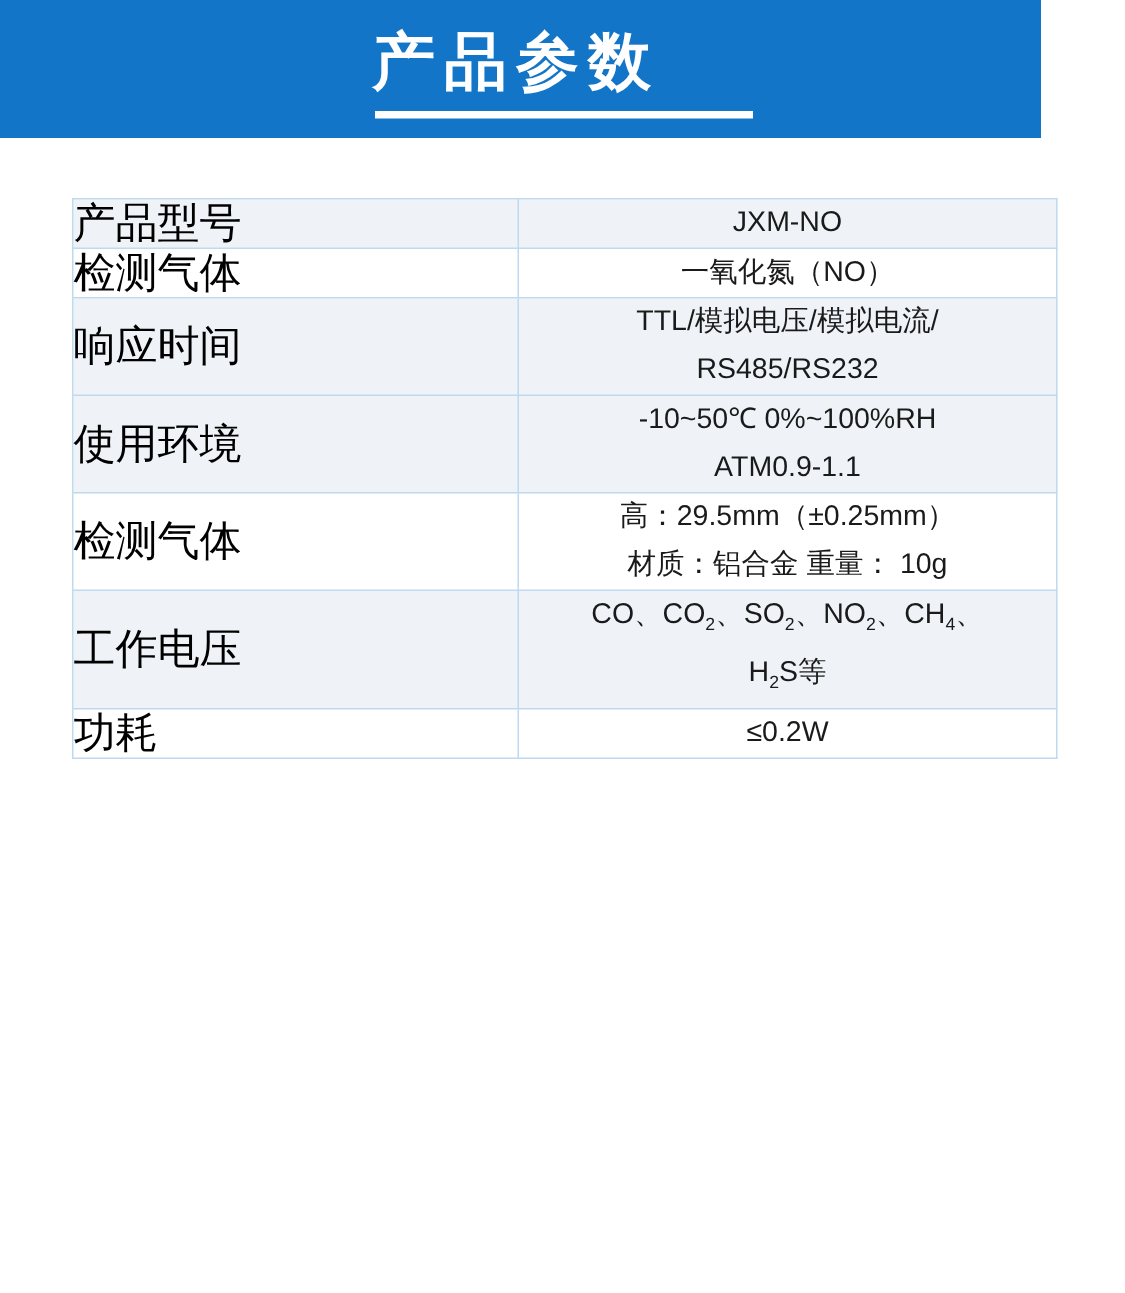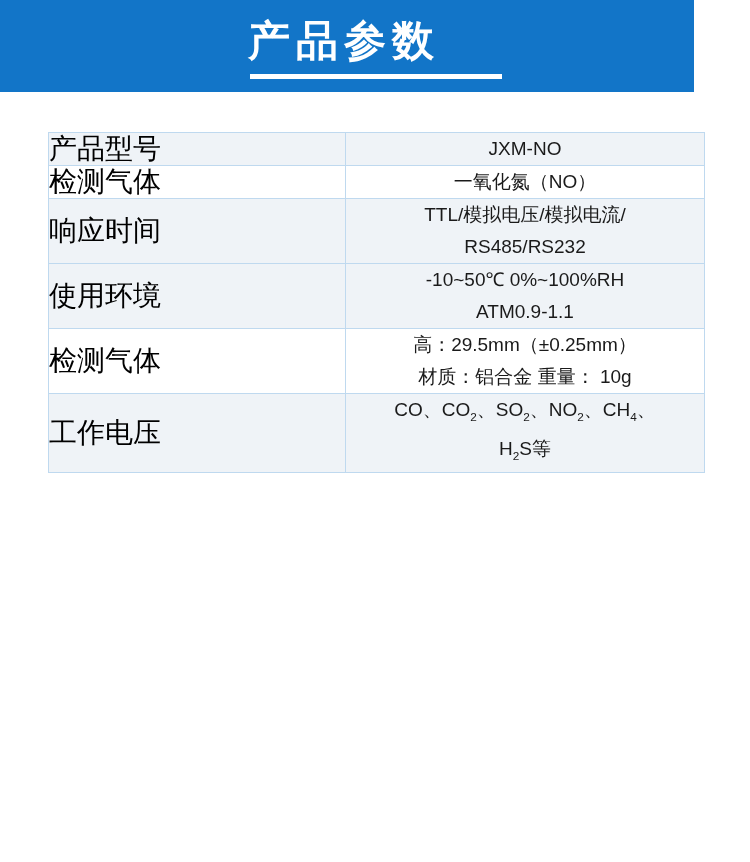--- a/index.html
+++ b/index.html
@@ -151,15 +151,21 @@
       </tr>
 
       <tr class="alt">
         <td class="label">工作电压</td>
         <td class="value left">
           <span class="vline nowrap">CO、CO<span class="sub">2</span>、SO<span class="sub">2</span>、NO<span class="sub">2</span>、CH<span class="sub">4</span>、</span>
           <span class="vline nowrap">H<span class="sub">2</span>S等</span>
         </td>
       </tr>
 
+      <tr class="plain">
+        <td class="label">功耗</td>
+        <td class="value center">
+            <span class="vline">≤0.2W</span>
+          </td>
+      </tr>
     </tbody>
   </table>
 </div>
 
 </body></html>

